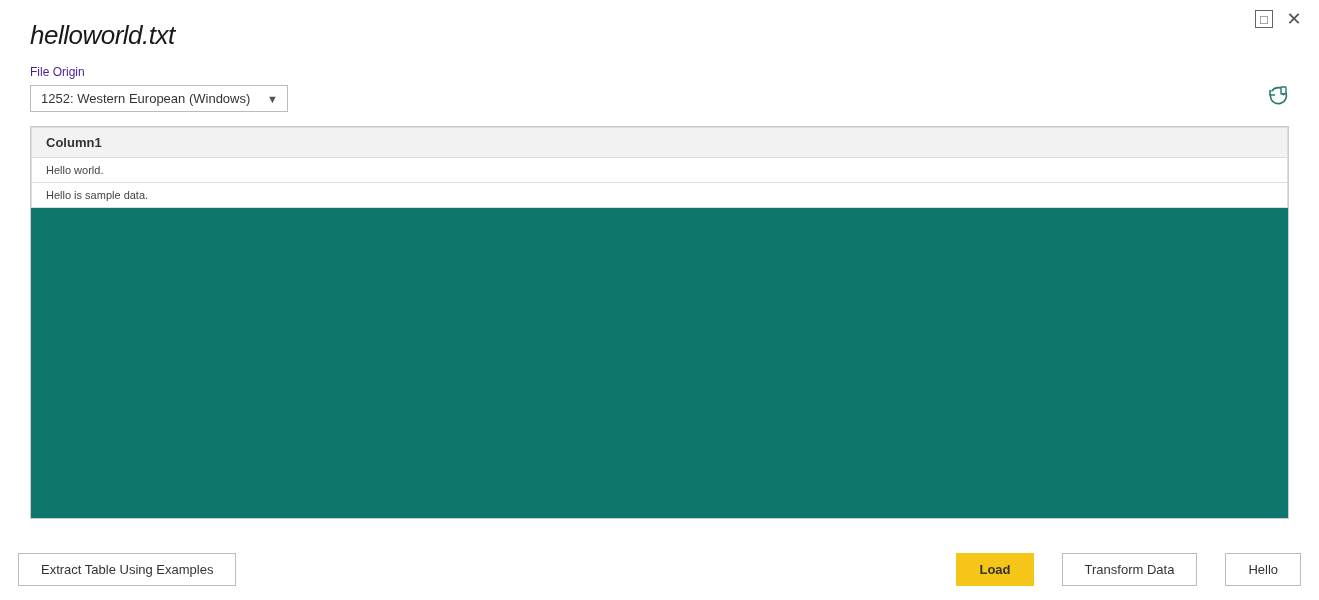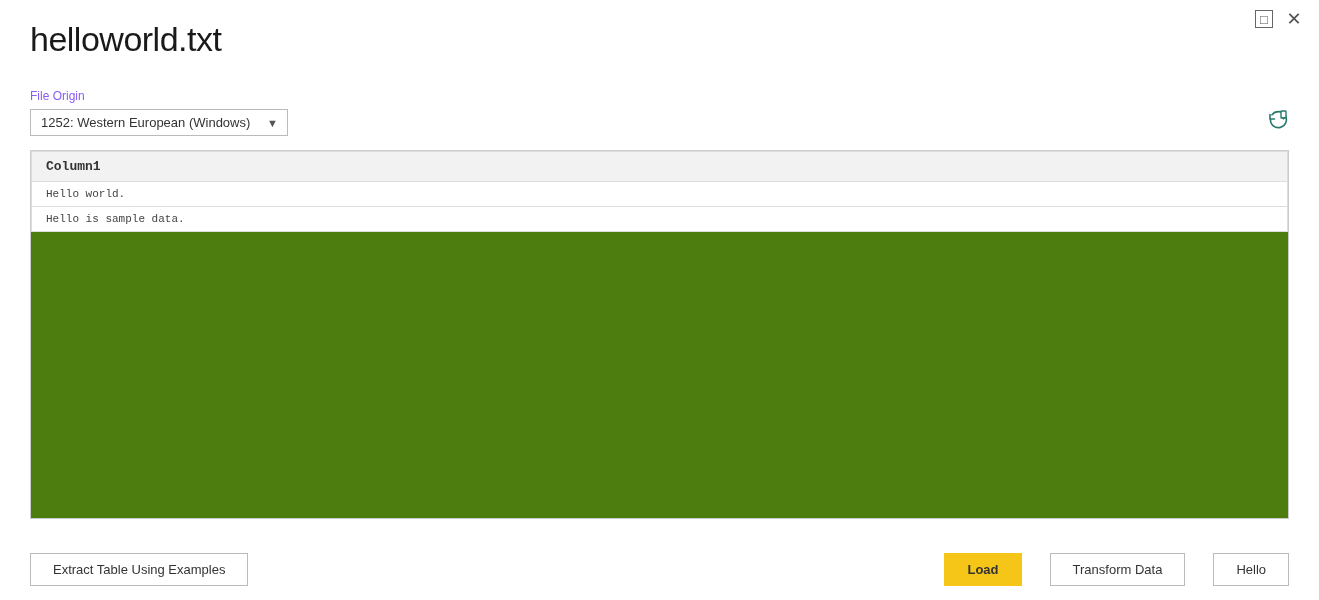--- a/index.html
+++ b/index.html
@@ -59,30 +59,31 @@
 
     
     .content {
       padding: 20px 30px 20px 30px;
       flex: 1;
       display: flex;
       flex-direction: column;
     }
 
     .page-title {
-      font-size: 34px;
+      font-size: 26px;
       font-weight: 300;
       color: #1a1a1a;
-      margin-bottom: 30px;
+      margin-bottom: 14px;
       letter-spacing: -0.5px;
+      font-style: italic;
     }
 
     .file-origin-label {
       font-size: 12px;
-      color: #8b5cf6;
+      color: #4c1d95;
       margin-bottom: 6px;
       font-weight: 400;
     }
 
     .file-origin-row {
       display: flex;
       align-items: flex-start;
       justify-content: space-between;
       margin-bottom: 14px;
     }
@@ -117,22 +118,21 @@
       color: #2a7a6e;
       font-size: 18px;
       cursor: pointer;
     }
 
     
     .table-container {
       border: 1px solid #ccc;
       flex: 1;
       overflow: auto;
-      background: #4d7c0f;
-      font-family: Liberation Mono, monospace;
+      background: #0f766e;
     }
 
     table {
       border-collapse: collapse;
       min-width: 100%;
     }
 
     thead tr th {
       background: #f2f2f2;
       border: 1px solid #ddd;
@@ -147,21 +147,21 @@
     tbody tr td {
       border: 1px solid #ddd;
       padding: 6px 14px;
       font-size: 11px;
       color: #444;
       background: #fff;
     }
 
     
     .footer {
-      padding: 14px 30px;
+      padding: 14px 18px;
       display: flex;
       align-items: center;
       justify-content: space-between;
       border-top: none;
     }
 
     .footer-left {
       display: flex;
       align-items: center;
     }

